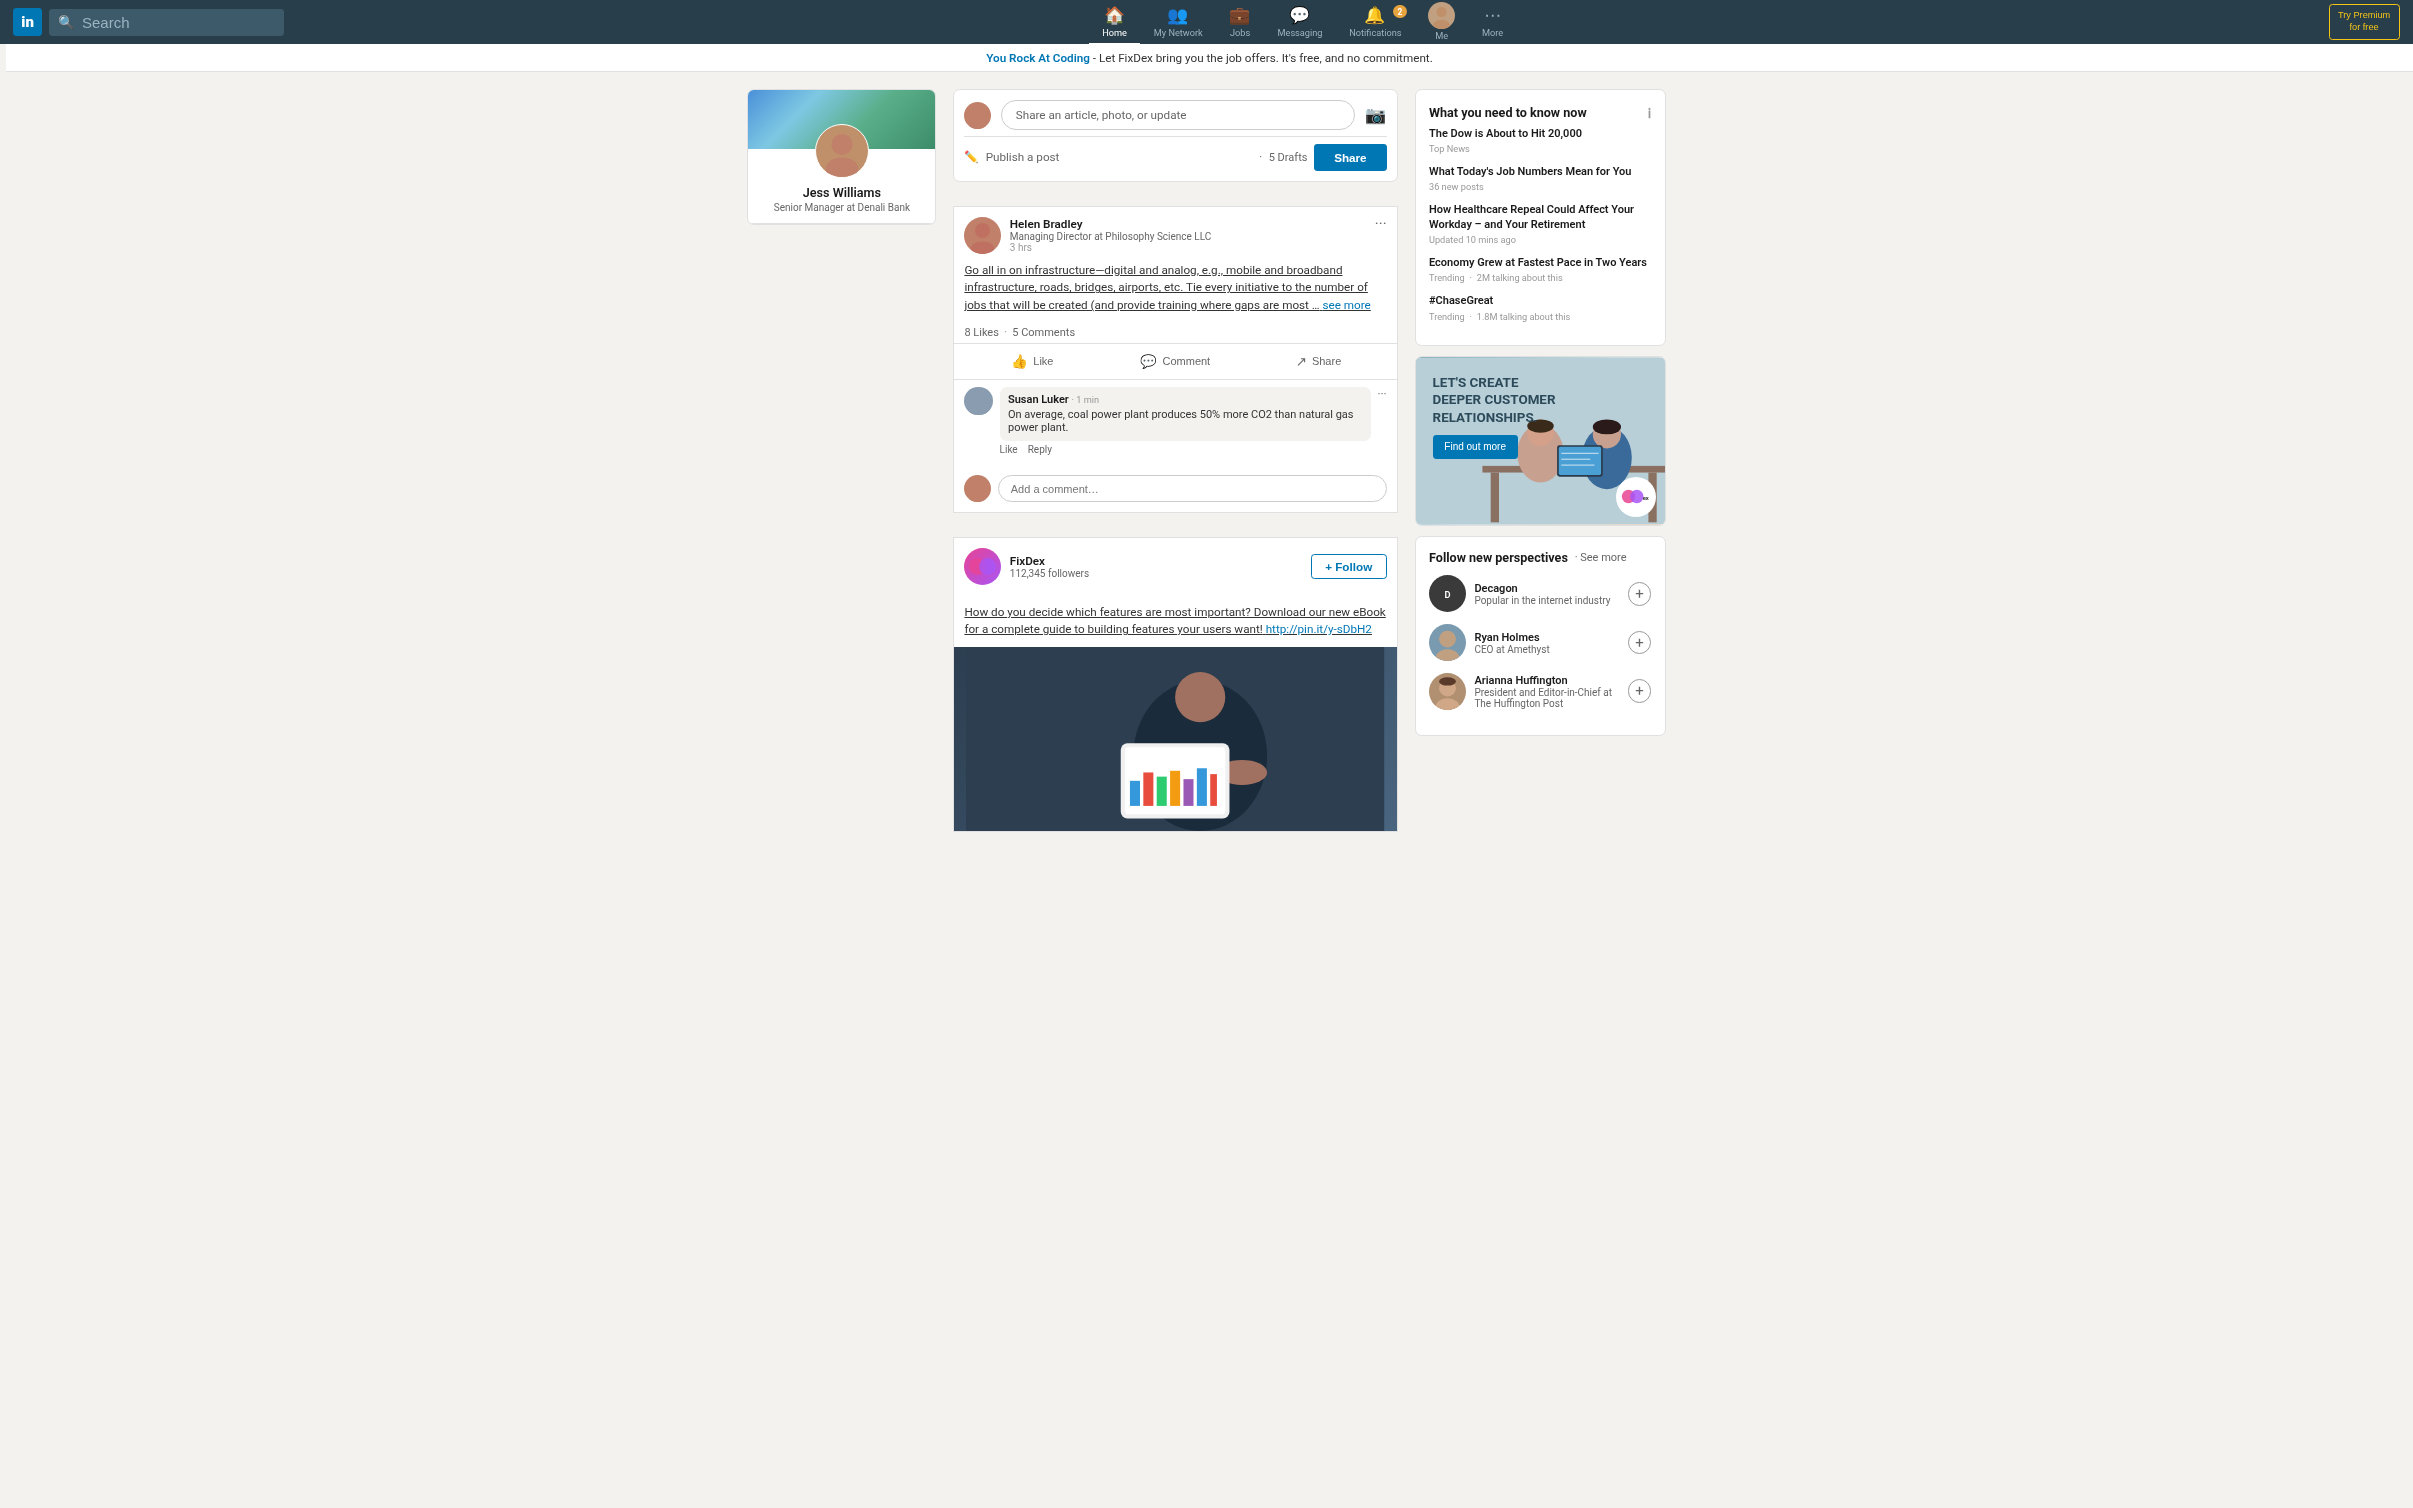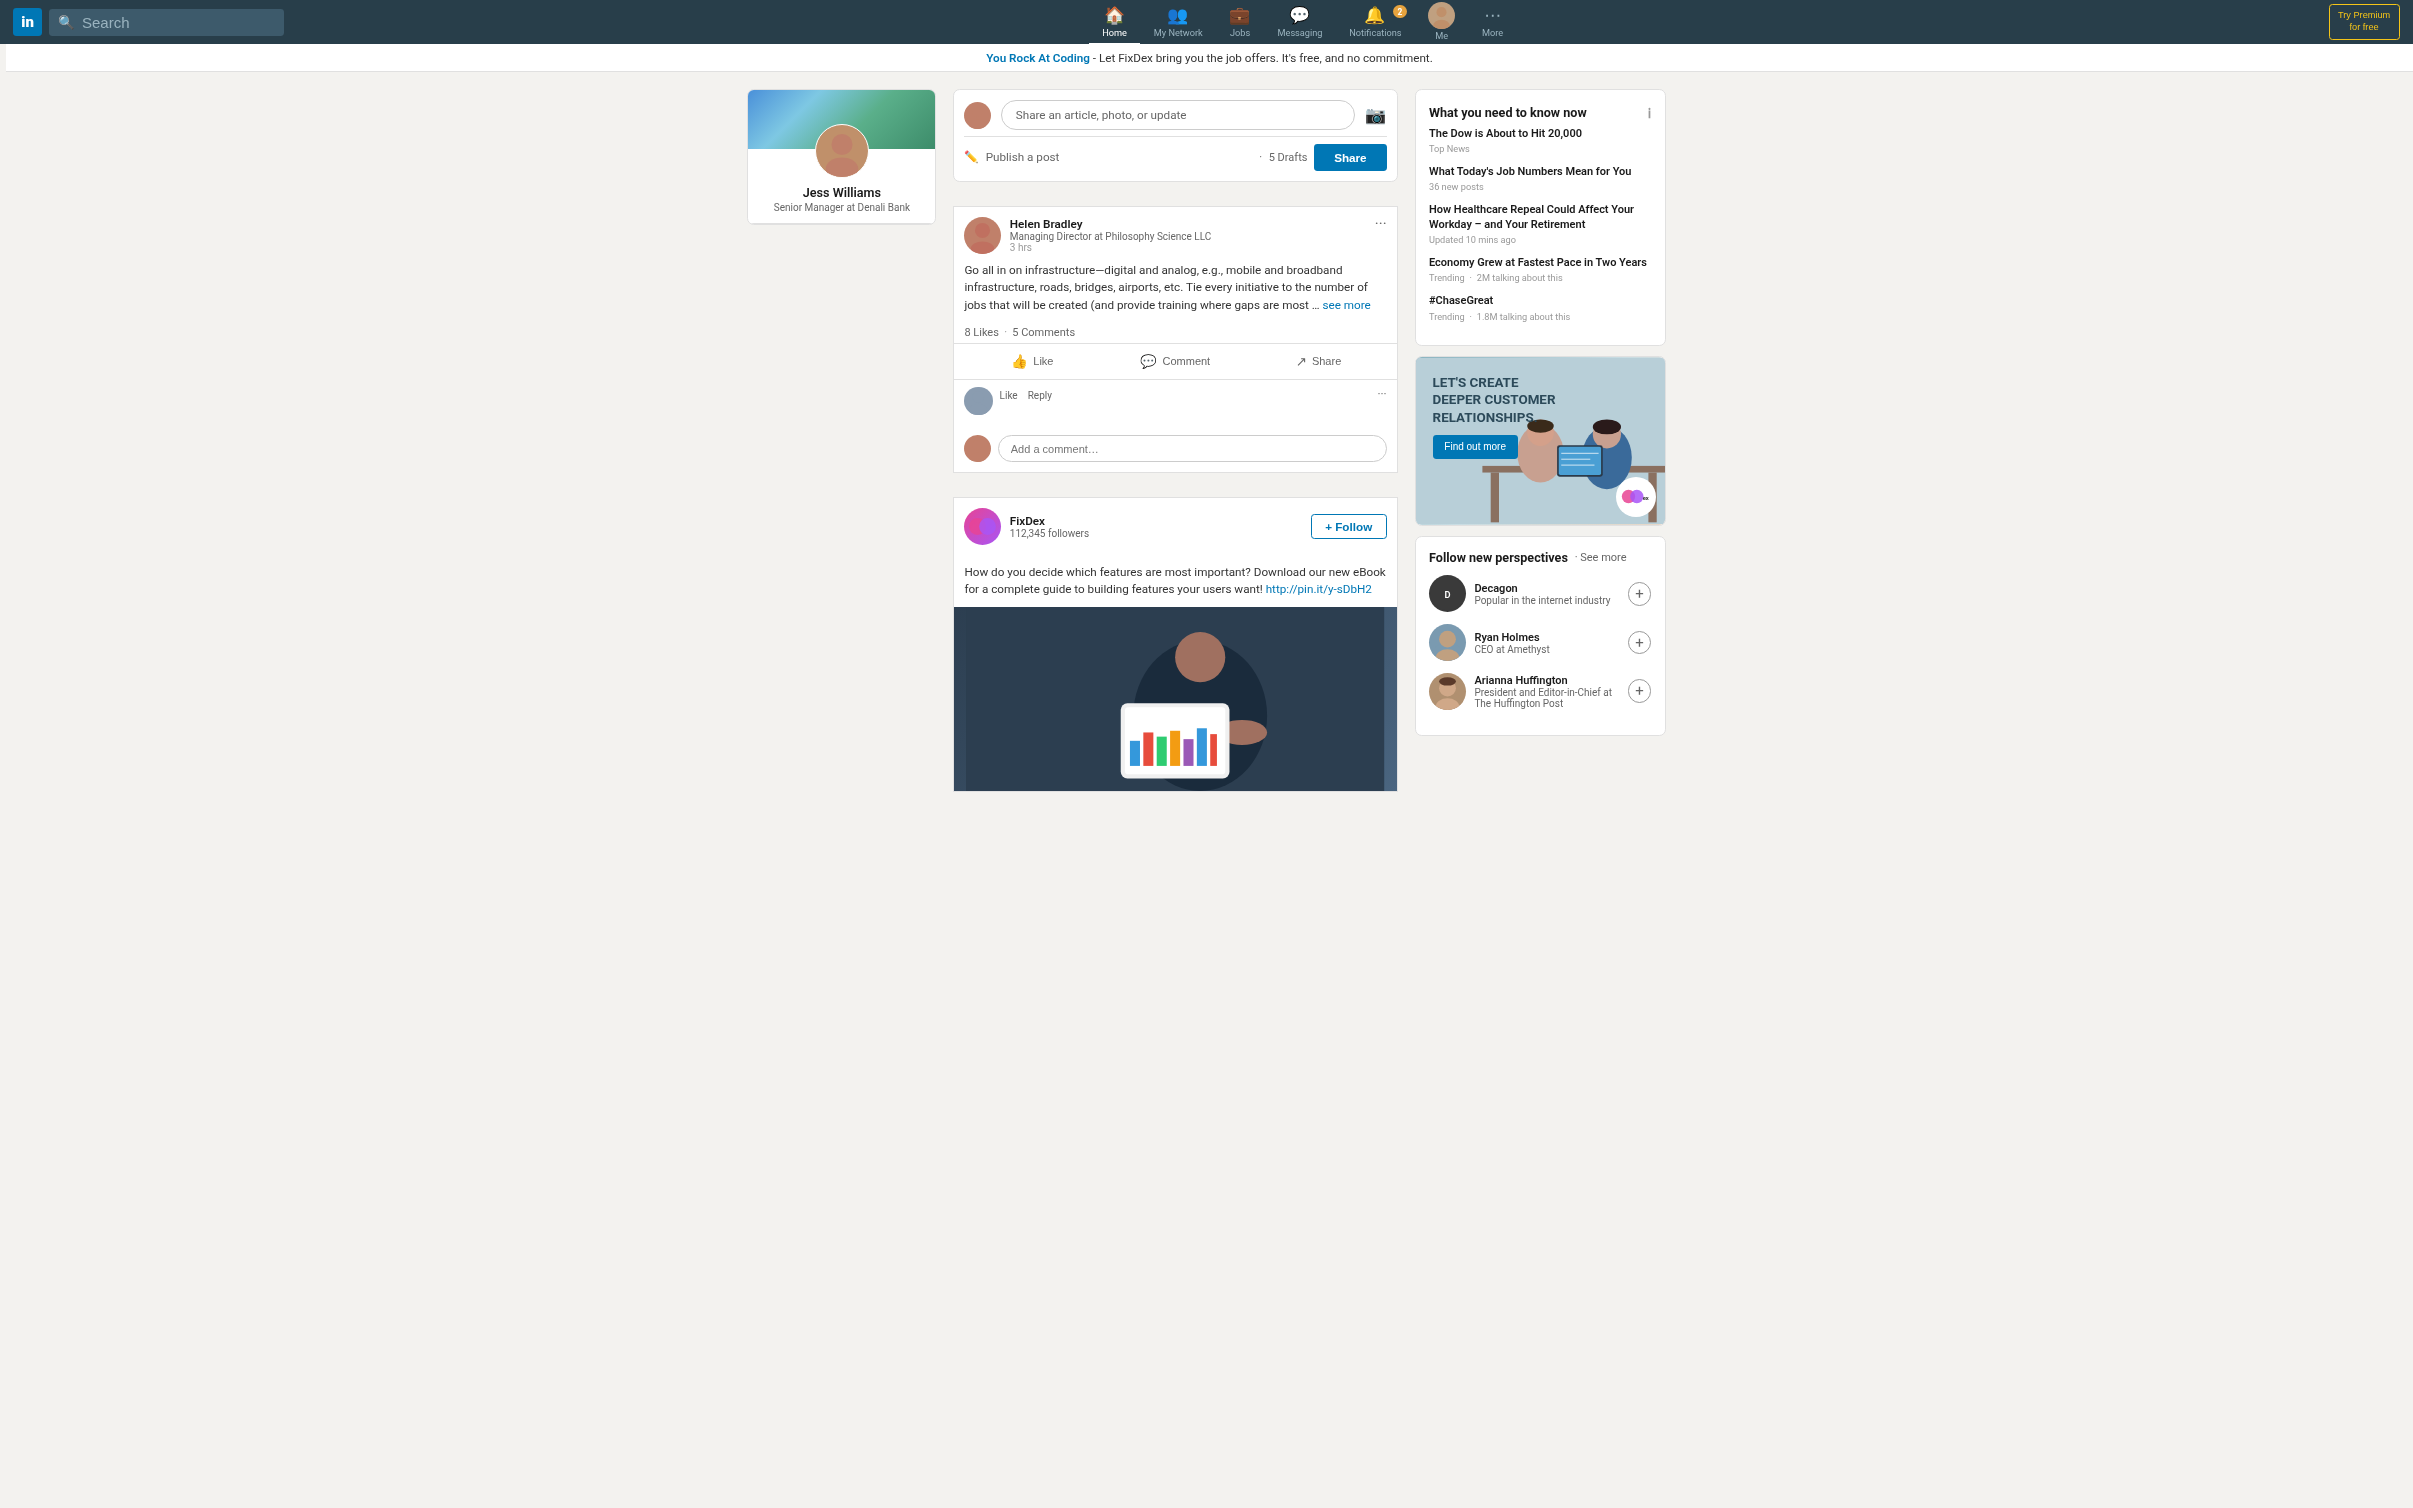--- a/index.html
+++ b/index.html
@@ -64,21 +64,21 @@
     
     .post-card { background: white; border-radius: 0; border: 0.8px solid #e0e0e0; }
     .post-header { display: flex; align-items: flex-start; padding: 10px 10px 0; gap: 8.4px; }
     .post-avatar { width: 37px; height: 37px; border-radius: 50%; background: #c0806a; flex-shrink: 0; overflow: hidden; display: flex; align-items: center; justify-content: center; }
     .post-avatar svg { width: 37px; height: 37px; }
     .post-meta { flex: 1; }
     .post-author { font-weight: 600; font-size: 11.7px; color: #1a1a1a; }
     .post-subtitle { font-size: 10px; color: #666; }
     .post-time { font-size: 10px; color: #999; }
     .post-more { color: #666; cursor: pointer; font-size: 15px; line-height: 1; }
-    .post-body { padding: 8.4px 10px; font-size: 11.7px; line-height: 1.5; color: #333; }
+    .post-body { padding: 8.4px 10px; font-size: 11.7px; line-height: 1.5; color: #333; text-decoration: underline; }
     .see-more { color: #0077b5; cursor: pointer; }
     .post-stats { padding: 3.4px 10px; font-size: 11px; color: #666; border-bottom: 0.8px solid #e0e0e0; }
     .post-actions { display: flex; padding: 3.4px 6.7px; gap: 0; border-bottom: 0.8px solid #e0e0e0; }
     .action-btn { flex: 1; display: flex; align-items: center; justify-content: center; gap: 5px; padding: 6.7px 3.4px; border: none; background: transparent; color: #666; font-size: 11px; cursor: pointer; border-radius: 3.4px; }
     .action-icon { font-size: 13.4px; }
 
     
     .comment-section { padding: 6.7px 10px; }
     .comment-item { display: flex; gap: 6.7px; align-items: flex-start; margin-bottom: 6.7px; }
     .comment-avatar { width: 28.5px; height: 28.5px; border-radius: 50%; background: #8a9cb0; flex-shrink: 0; overflow: hidden; display: flex; align-items: center; justify-content: center; }
@@ -279,20 +279,25 @@
 
       <div class="comment-section">
         <div class="comment-item">
           <div class="comment-avatar">
             <svg viewBox="0 0 34 34">
                 <circle cx="17" cy="12" r="7" fill="#8a9cb0"></circle>
                 <ellipse cx="17" cy="28" rx="11" ry="8" fill="#8a9cb0"></ellipse>
               </svg>
           </div>
           <div style="flex:1">
+            <div class="comment-bubble">
+              <span class="comment-author">Susan Luker</span>
+              <span class="comment-time"> · <span>1 min</span></span>
+              <div class="comment-text">On average, coal power plant produces 50% more CO2 than natural gas power plant.</div>
+            </div>
             <div class="comment-actions">
               <span class="comment-action">Like</span>
               <span class="comment-action">Reply</span>
             </div>
           </div>
           <span class="comment-more">···</span>
         </div>
       </div>
       <div class="comment-input-row">
         <div class="comment-user-avatar">

